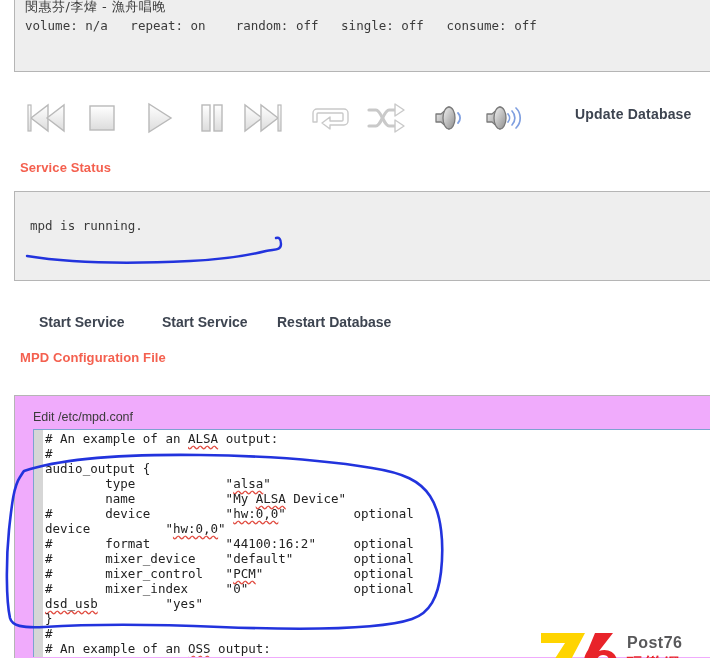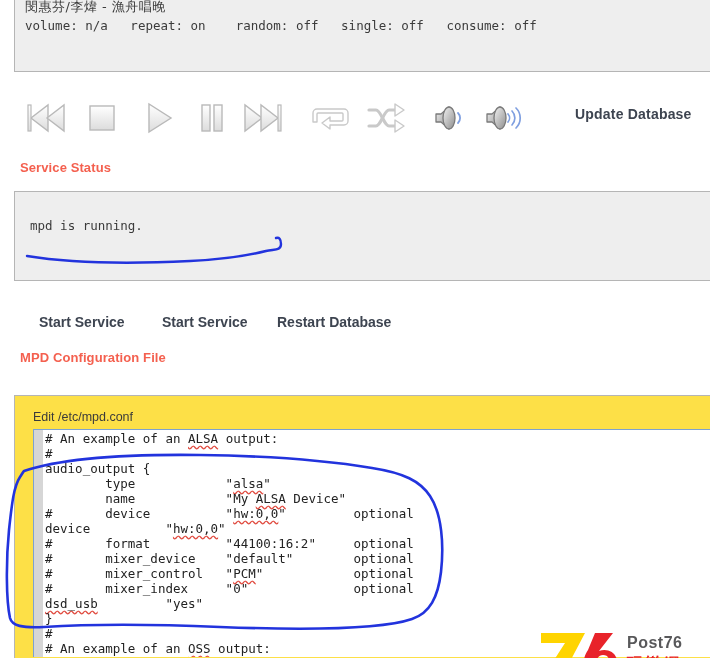--- a/index.html
+++ b/index.html
@@ -129,21 +129,21 @@
   #btn-stop  { left: 162px; }
   #btn-restart { left: 277px; }
 
   
   #conf-panel {
     position: absolute;
     left: 14px;
     top: 395px;
     width: 696px;
     height: 263px;
-    background: #fde047;
+    background: #f0abfc;
     border: 1px solid #b5b5b5;
     border-right: none;
     border-bottom: none;
     box-sizing: border-box;
   }
   #conf-label {
     position: absolute;
     left: 18px;
     top: 14px;
     font-size: 12.5px;

